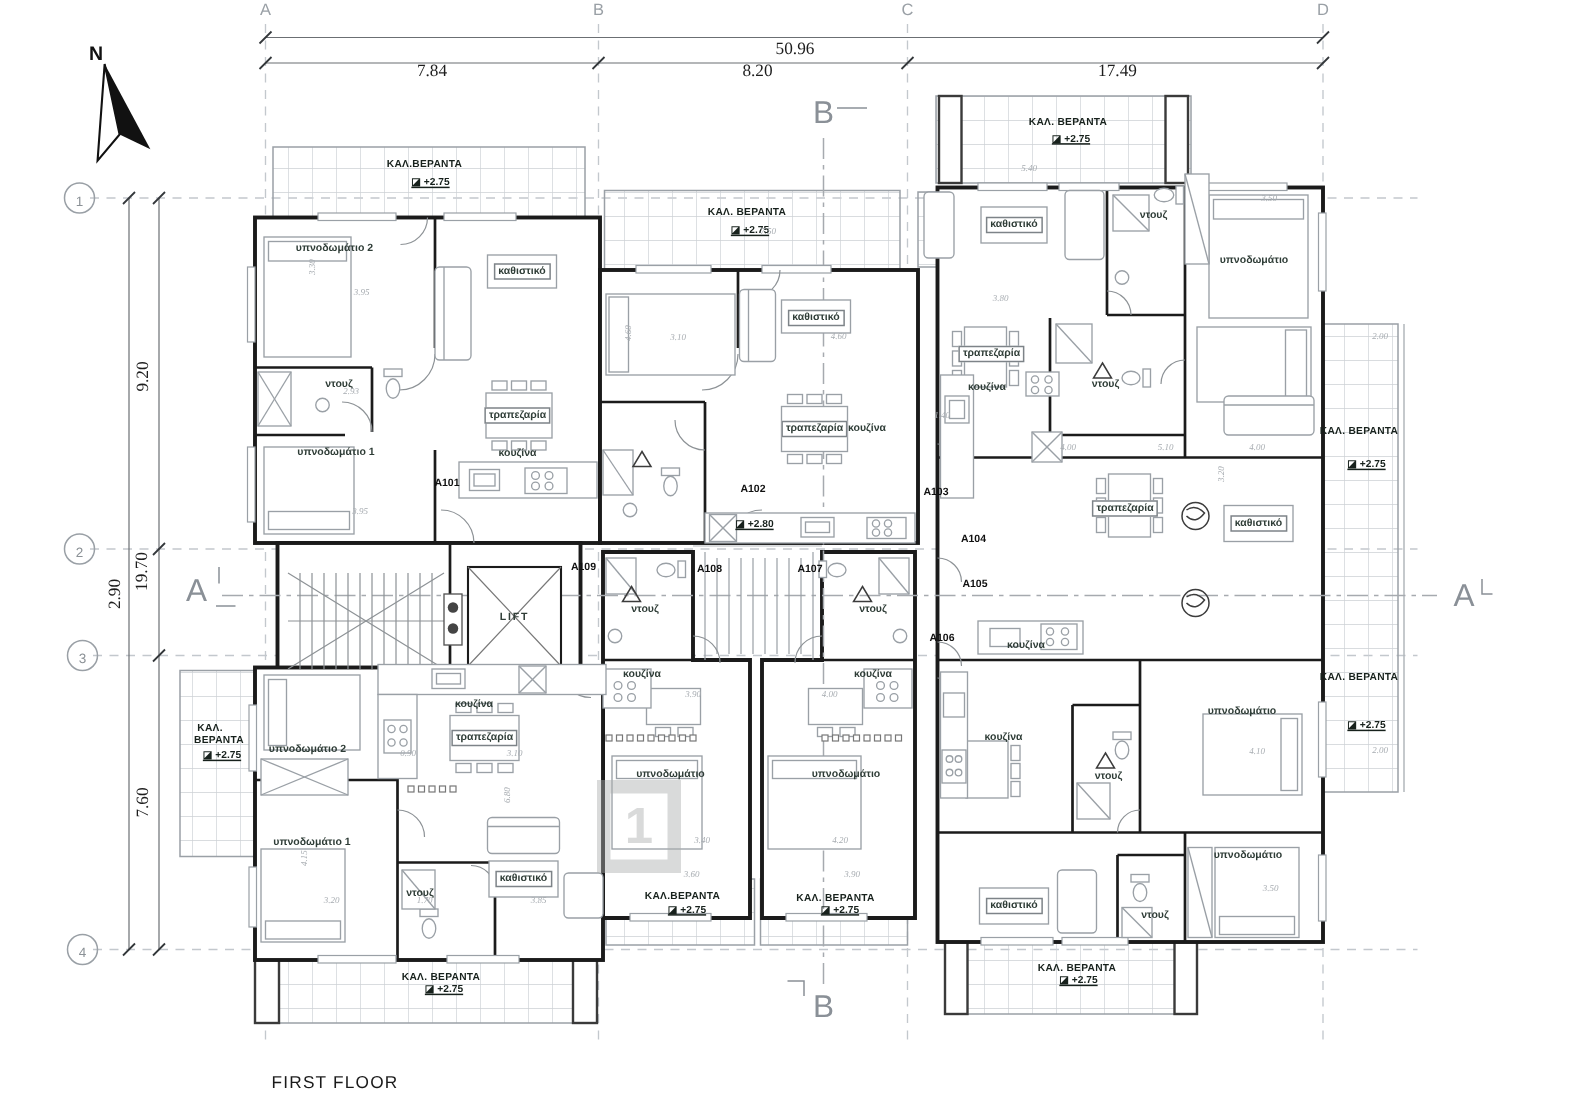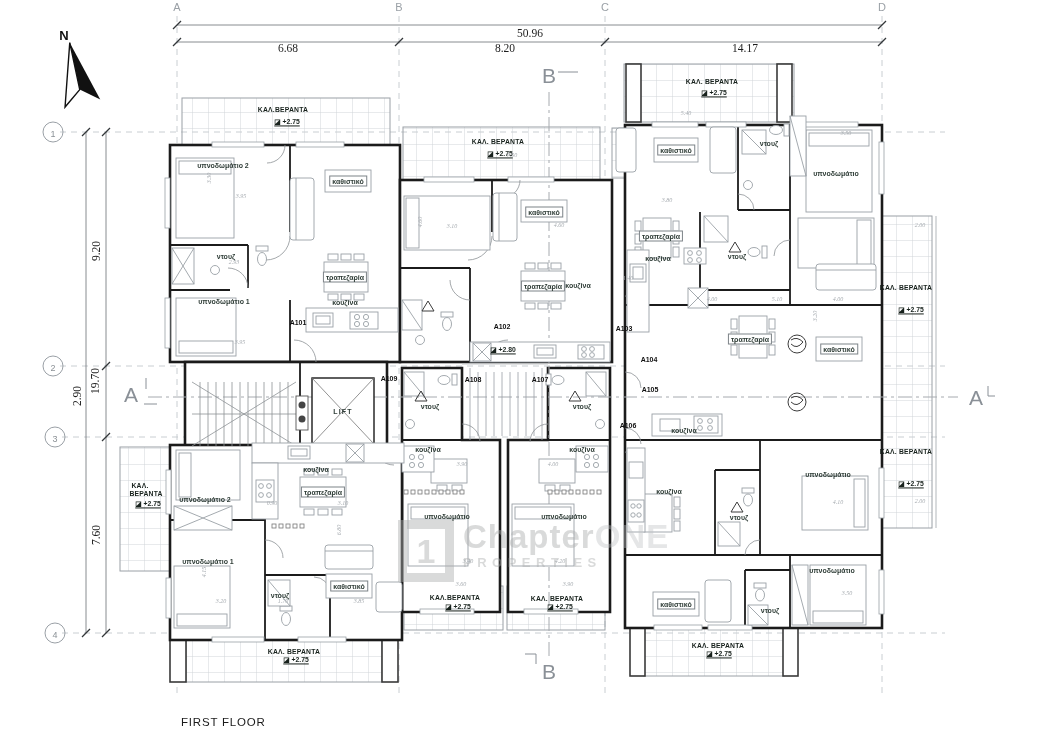--- a/index.html
+++ b/index.html
@@ -626,39 +626,35 @@
   <g transform="rotate(-12 76 72)">
     <polygon points="76,42 94,104 76,90" fill="#111"></polygon>
     <polygon points="76,42 58,104 76,90" fill="#fff" stroke="#111" stroke-width="1.4"></polygon>
   </g>
 </svg>
 
 <div id="wm">
   <div class="box">
         <span>1</span>
       </div>
-  <div class="col">
-    <div class="l1"><span>Chapter</span><span class="one">ONE</span></div>
-    <div class="l2">PROPERTIES</div>
-  </div>
 </div>
 
 <div id="labels">
       <div class="lbl gridletter" style="left: 177px; top: 8px;">A</div>
       <div class="lbl gridletter" style="left: 399px; top: 8px;">B</div>
       <div class="lbl gridletter" style="left: 605px; top: 8px;">C</div>
       <div class="lbl gridletter" style="left: 882px; top: 8px;">D</div>
       <div class="lbl bub" style="left: 53px; top: 135px;">1</div>
       <div class="lbl bub" style="left: 53px; top: 369px;">2</div>
       <div class="lbl bub" style="left: 55px; top: 440px;">3</div>
       <div class="lbl bub" style="left: 55px; top: 636px;">4</div>
       <div class="lbl dimtop" style="left: 530px; top: 33px;">50.96</div>
-      <div class="lbl dimtop" style="left: 288px; top: 48px;">6.68</div>
+      <div class="lbl dimtop" style="left: 288px; top: 48px;">7.84</div>
       <div class="lbl dimtop" style="left: 505px; top: 48px;">8.20</div>
-      <div class="lbl dimtop" style="left: 745px; top: 48px;">14.17</div>
+      <div class="lbl dimtop" style="left: 745px; top: 48px;">17.49</div>
       <div class="lbl dimtop rot" style="left: 95px; top: 381px;">19.70</div>
       <div class="lbl dimtop rot" style="left: 96px; top: 251px;">9.20</div>
       <div class="lbl dimtop rot" style="left: 77px; top: 396px;">2.90</div>
       <div class="lbl dimtop rot" style="left: 96px; top: 535px;">7.60</div>
       <div class="lbl secletter" style="left: 549px; top: 76px;">B</div>
       <div class="lbl secletter" style="left: 549px; top: 672px;">B</div>
       <div class="lbl secletter" style="left: 131px; top: 395px;">A</div>
       <div class="lbl secletter" style="left: 976px; top: 398px;">A</div>
       <div class="lbl apt" style="left: 298px; top: 323px;">A101</div>
       <div class="lbl apt" style="left: 502px; top: 327px;">A102</div>

